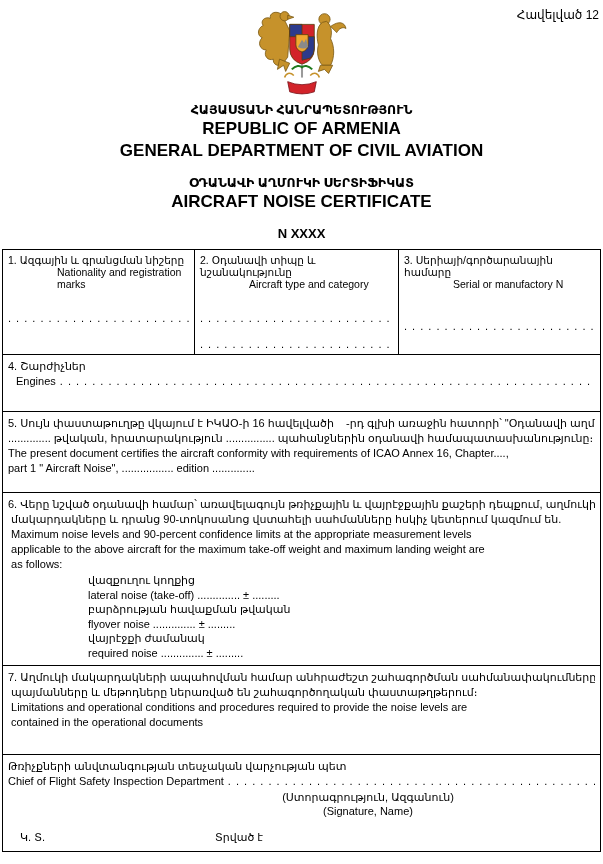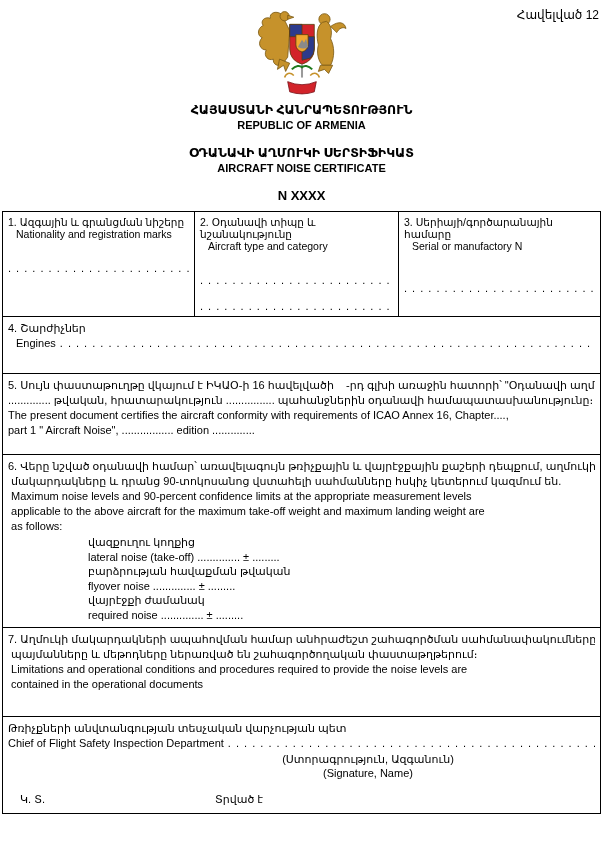--- a/index.html
+++ b/index.html
@@ -6,33 +6,33 @@
   .page{
     width:603px;height:864px;background:#ffffff;color:#000;
     font-family:"Liberation Sans","DejaVu Sans",sans-serif;
     font-size:11px;position:relative;box-sizing:border-box;
     padding:6px 2px 0 2px;margin:0 auto;overflow:hidden;
   }
   .appendix{position:absolute;top:8px;right:4px;font-size:12px;}
   .coa{ text-align:center;height:92px;margin-top:0; }
   .hline{text-align:center;font-weight:bold;}
   .hy-big{font-size:12.5px;margin-top:4px;}
-  .en-big{font-size:11px;margin-top:2px;}
+  .en-big{font-size:17px;margin-top:2px;}
   .grp{margin-top:14px;}
   .num{font-size:13px;margin-top:14px;margin-bottom:8px;}
   table.form{
     width:599px;border-collapse:collapse;margin-top:4px;
     table-layout:fixed;
   }
   table.form td{
     border:1.5px solid #000;vertical-align:top;
     padding:4px 5px;font-size:11px;overflow:hidden;
   }
   .cell-lab{font-size:10.5px;}
-  .cell-lab.en{padding-left:8px;}
+  .cell-lab.en{padding-left:8px;margin-left:41px;}
   .dotline{white-space:nowrap;overflow:hidden;letter-spacing:1px;}
   .dl1{margin-top:22px;}
   .dl2{margin-top:14px;}
   .dl3{margin-top:30px;}
   tr.r1 td{height:92px;}
   tr.r2 td{height:48px;}
   tr.r3 td{height:72px;}
   tr.r4 td{height:164px;}
   tr.r5 td{height:80px;}
   tr.r6 td{height:88px;}
@@ -79,20 +79,21 @@
         <path d="M42 68 C38 64 34 66 33 70" stroke="#c6922b" stroke-width="1.5" fill="none"></path>
         <path d="M58 68 C62 64 66 66 67 70" stroke="#c6922b" stroke-width="1.5" fill="none"></path>
         <path d="M36 74 Q50 80 64 74 L62 84 Q50 88 38 84 Z" fill="#d2232a" stroke="#7a1016" stroke-width="0.8"></path>
       </g>
     </svg>
   </div>
 
   <div class="hline hy-big">ՀԱՅԱՍՏԱՆԻ ՀԱՆՐԱՊԵՏՈՒԹՅՈՒՆ</div>
   <div class="hline en-big">REPUBLIC OF ARMENIA</div>
 
+  <div class="hline en-big">GENERAL DEPARTMENT OF CIVIL AVIATION</div>
 
   <div class="hline hy-big grp">ՕԴԱՆԱՎԻ ԱՂՄՈՒԿԻ ՍԵՐՏԻՖԻԿԱՏ</div>
   <div class="hline en-big">AIRCRAFT NOISE CERTIFICATE</div>
 
   <div class="hline num">N XXXX</div>
 
   <table class="form">
     <colgroup>
         <col style="width:192px">
         <col style="width:204px">

